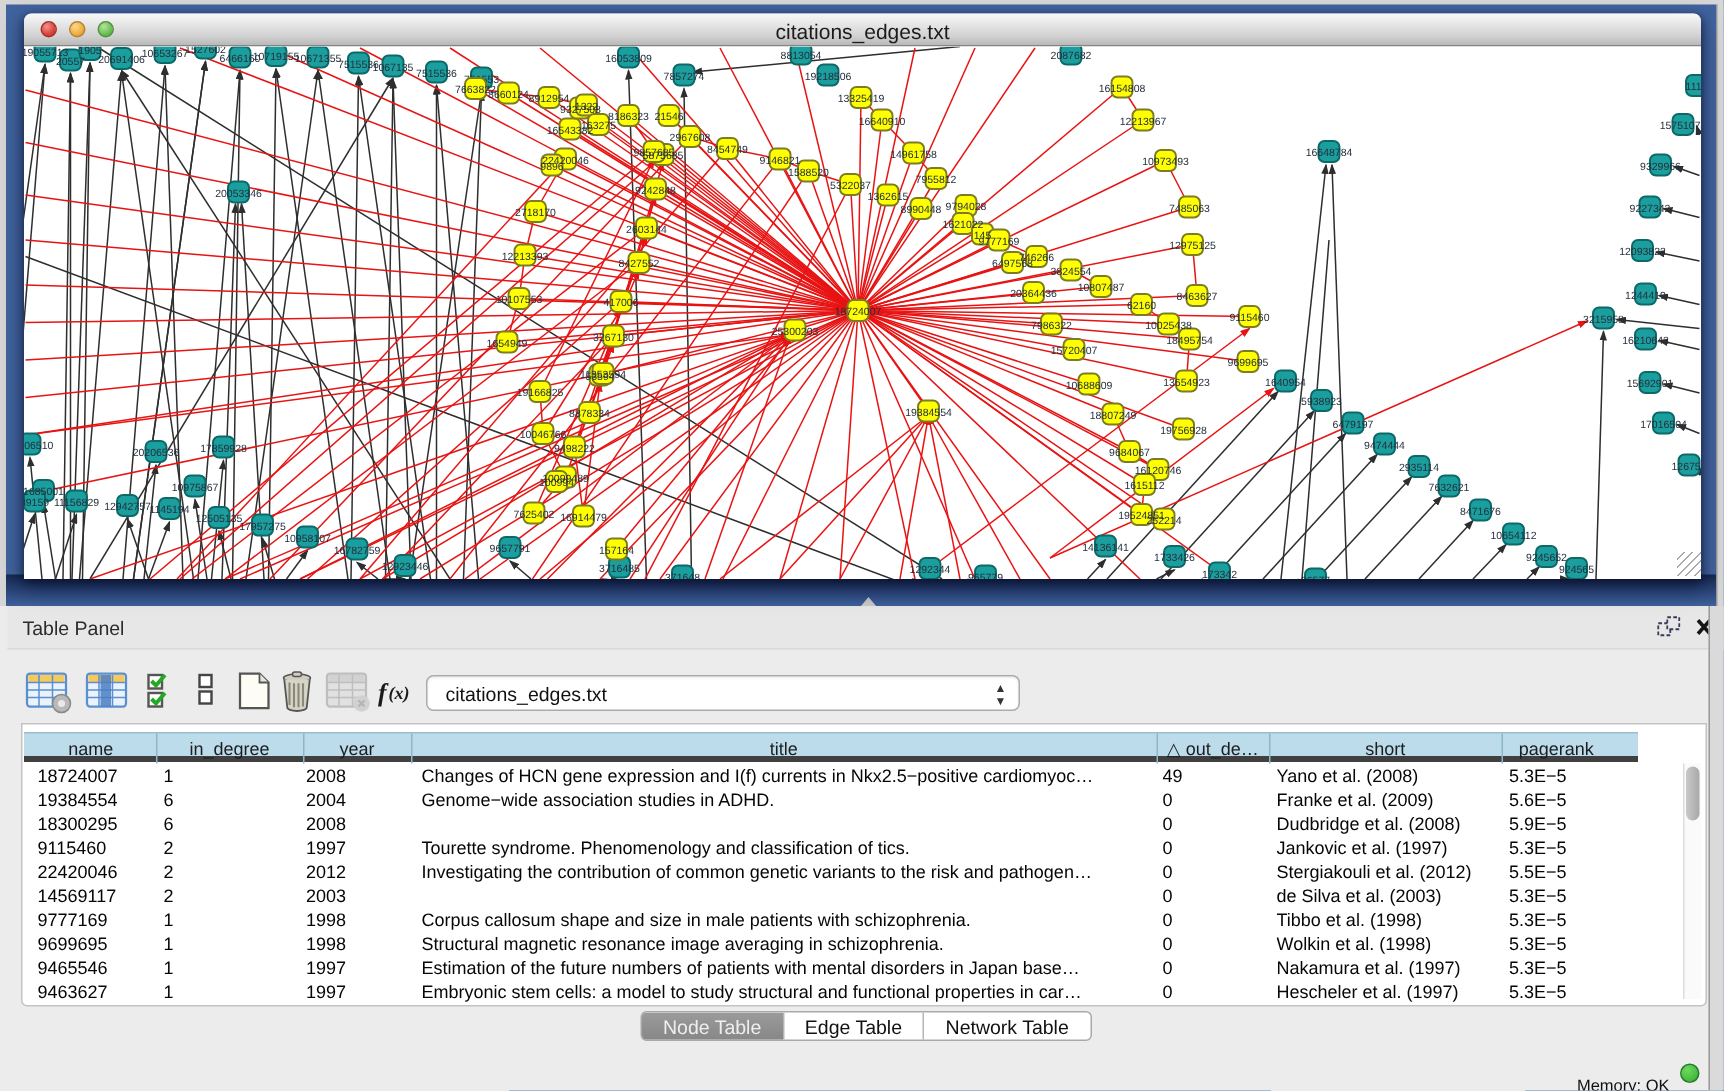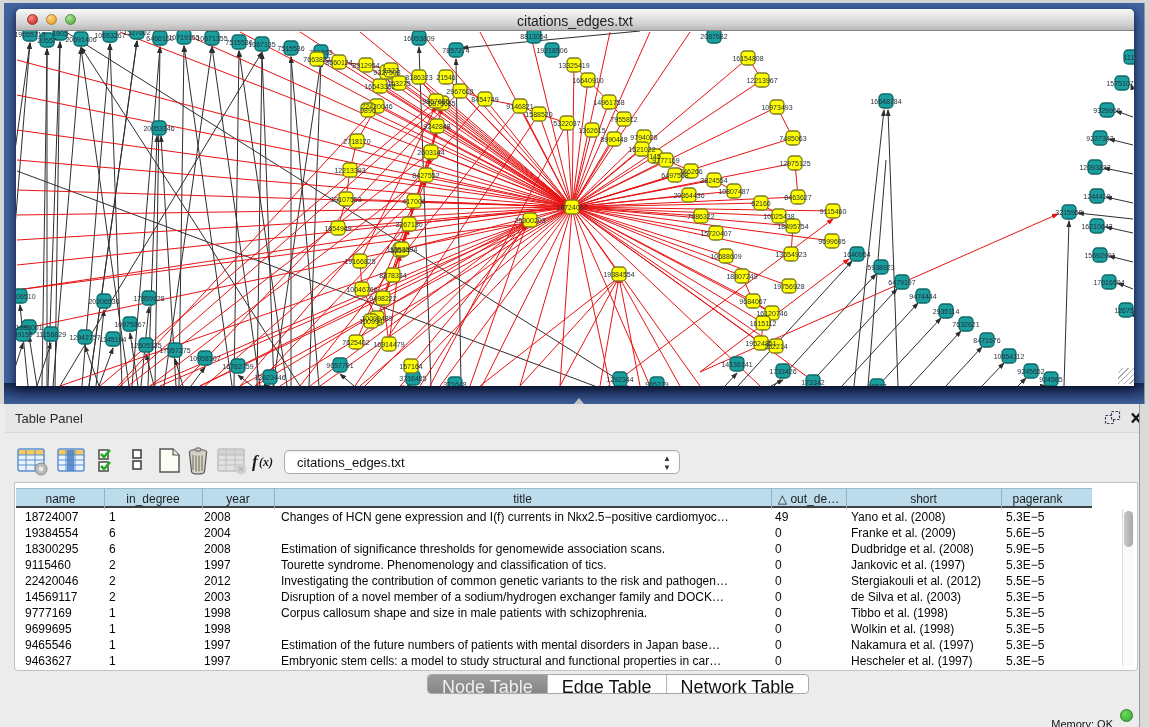--- a/index.html
+++ b/index.html
@@ -18,33 +18,33 @@
 #panel{position:absolute;left:0;top:404px;width:1149px;height:323px;background:#ececec}
 #pbar{position:absolute;left:5px;top:0;width:100%;height:29px;background:#e7e7e7;border-bottom:1px solid #d8d8d8}
 #pbar .t{position:absolute;left:10px;top:7px;font-size:13px;color:#2b2b2b}
 #caret{position:absolute;left:569px;top:-6px;width:0;height:0;border-left:5px solid transparent;border-right:5px solid transparent;border-bottom:6px solid #c9c9c9}
 #panright{position:absolute;right:0;top:0;width:10px;height:323px;background:#dadada;border-left:1px solid #9a9a9a}
 #toolbar{position:absolute;left:0;top:30px;width:100%;height:48px}
 #combo{position:absolute;left:284px;top:16px;width:396px;height:24px;background:#fff;border:1px solid #ababab;border-radius:5px;box-shadow:inset 0 1px 2px rgba(0,0,0,.08)}
 #combo .txt{position:absolute;left:12px;top:4px;font-size:13px;color:#111}
 #combo .ar{position:absolute;right:8px;top:3px;font-size:8px;color:#333;line-height:9px}
 #tablewrap{position:absolute;left:14px;top:78px;width:1124px;height:189px;background:#fff;border:1px solid #c3c3c3;border-radius:0 0 4px 4px}
-#thead{position:absolute;left:1px;top:5px;height:20px;width:1076px;background:#bcdcec;border-top:1px solid #9bbccb;border-bottom:2px solid #404040}
+#thead{position:absolute;left:1px;top:5px;height:20px;width:1076px;background:#bcdcec;border-top:1px solid #9bbccb;border-bottom:4px solid #404040}
 .th{position:absolute;top:3px;font-size:12px;color:#1d1d1d;text-align:center}
 .thsep{position:absolute;top:0;width:1px;height:20px;background:#8fb6c8}
 #tbody{position:absolute;left:1px;top:26px;width:1076px}
 .tr{position:relative;height:16px;font-size:12px;color:#060606;white-space:nowrap}
 .c{position:absolute;top:1px;overflow:hidden}
 .c0{left:9px;width:80px}.c1{left:93px;width:90px}.c2{left:188px;width:70px}
 .c3{left:265px;width:492px}.c4{left:759px;width:66px}.c5{left:835px;width:152px}
 .c6{left:990px;width:95px}
 #vsb{position:absolute;right:3px;top:26px;width:12px;height:157px;background:#fafafa;border-left:1px solid #ddd}
 #vsb .thumb{position:absolute;left:1px;top:2px;width:9px;height:36px;border-radius:5px;background:linear-gradient(90deg,#c9c9c9,#a8a8a8)}
 #tabs{position:absolute;left:427px;top:270px;height:20px;display:flex;border:1px solid #a9a9a9;border-radius:4px;overflow:hidden;background:#fff}
-.tab{font-size:18px;padding:2px 14px 0 14px;color:#111;border-right:1px solid #b5b5b5;height:20px}
+.tab{font-size:13px;padding:2px 14px 0 14px;color:#111;border-right:1px solid #b5b5b5;height:20px}
 .tab.sel{background:linear-gradient(#9b9b9b,#858585);color:#efefef}
 #mem{position:absolute;right:36px;top:314px;font-size:11px;color:#111}
 #memdot{position:absolute;right:16px;top:305px;width:13px;height:13px;border-radius:50%;background:radial-gradient(circle at 35% 30%,#6fd95f,#2fae2f);border:1px solid #2a7b2a}
 </style></head><body>
 <div id="deskwrap">
   <div id="desk"></div>
   <div id="rstrip"></div>
   <div id="botband"></div>
 </div>
 <div id="win">
@@ -704,29 +704,29 @@
           <div class="c c2">2008</div>
           <div class="c c3">Changes of HCN gene expression and I(f) currents in Nkx2.5−positive cardiomyoc…</div>
           <div class="c c4">49</div>
           <div class="c c5">Yano et al. (2008)</div>
           <div class="c c6">5.3E−5</div>
         </div>
         <div class="tr">
           <div class="c c0">19384554</div>
           <div class="c c1">6</div>
           <div class="c c2">2004</div>
+          <div class="c c3">Genome−wide association studies in ADHD.</div>
           <div class="c c4">0</div>
           <div class="c c5">Franke et al. (2009)</div>
           <div class="c c6">5.6E−5</div>
         </div>
         <div class="tr">
           <div class="c c0">18300295</div>
           <div class="c c1">6</div>
           <div class="c c2">2008</div>
-          <div class="c c3">Estimation of significance thresholds for genomewide association scans.</div>
           <div class="c c4">0</div>
           <div class="c c5">Dudbridge et al. (2008)</div>
           <div class="c c6">5.9E−5</div>
         </div>
         <div class="tr">
           <div class="c c0">9115460</div>
           <div class="c c1">2</div>
           <div class="c c2">1997</div>
           <div class="c c3">Tourette syndrome. Phenomenology and classification of tics.</div>
           <div class="c c4">0</div>
@@ -739,38 +739,38 @@
           <div class="c c2">2012</div>
           <div class="c c3">Investigating the contribution of common genetic variants to the risk and pathogen…</div>
           <div class="c c4">0</div>
           <div class="c c5">Stergiakouli et al. (2012)</div>
           <div class="c c6">5.5E−5</div>
         </div>
         <div class="tr">
           <div class="c c0">14569117</div>
           <div class="c c1">2</div>
           <div class="c c2">2003</div>
-          <div class="c c3">Disruption of a novel member of a sodium/hydrogen exchanger family and DOCK…</div>
           <div class="c c4">0</div>
           <div class="c c5">de Silva et al. (2003)</div>
           <div class="c c6">5.3E−5</div>
         </div>
         <div class="tr">
           <div class="c c0">9777169</div>
           <div class="c c1">1</div>
           <div class="c c2">1998</div>
           <div class="c c3">Corpus callosum shape and size in male patients with schizophrenia.</div>
           <div class="c c4">0</div>
           <div class="c c5">Tibbo et al. (1998)</div>
           <div class="c c6">5.3E−5</div>
         </div>
         <div class="tr">
           <div class="c c0">9699695</div>
           <div class="c c1">1</div>
           <div class="c c2">1998</div>
+          <div class="c c3">Structural magnetic resonance image averaging in schizophrenia.</div>
           <div class="c c4">0</div>
           <div class="c c5">Wolkin et al. (1998)</div>
           <div class="c c6">5.3E−5</div>
         </div>
         <div class="tr">
           <div class="c c0">9465546</div>
           <div class="c c1">1</div>
           <div class="c c2">1997</div>
           <div class="c c3">Estimation of the future numbers of patients with mental disorders in Japan base…</div>
           <div class="c c4">0</div>

